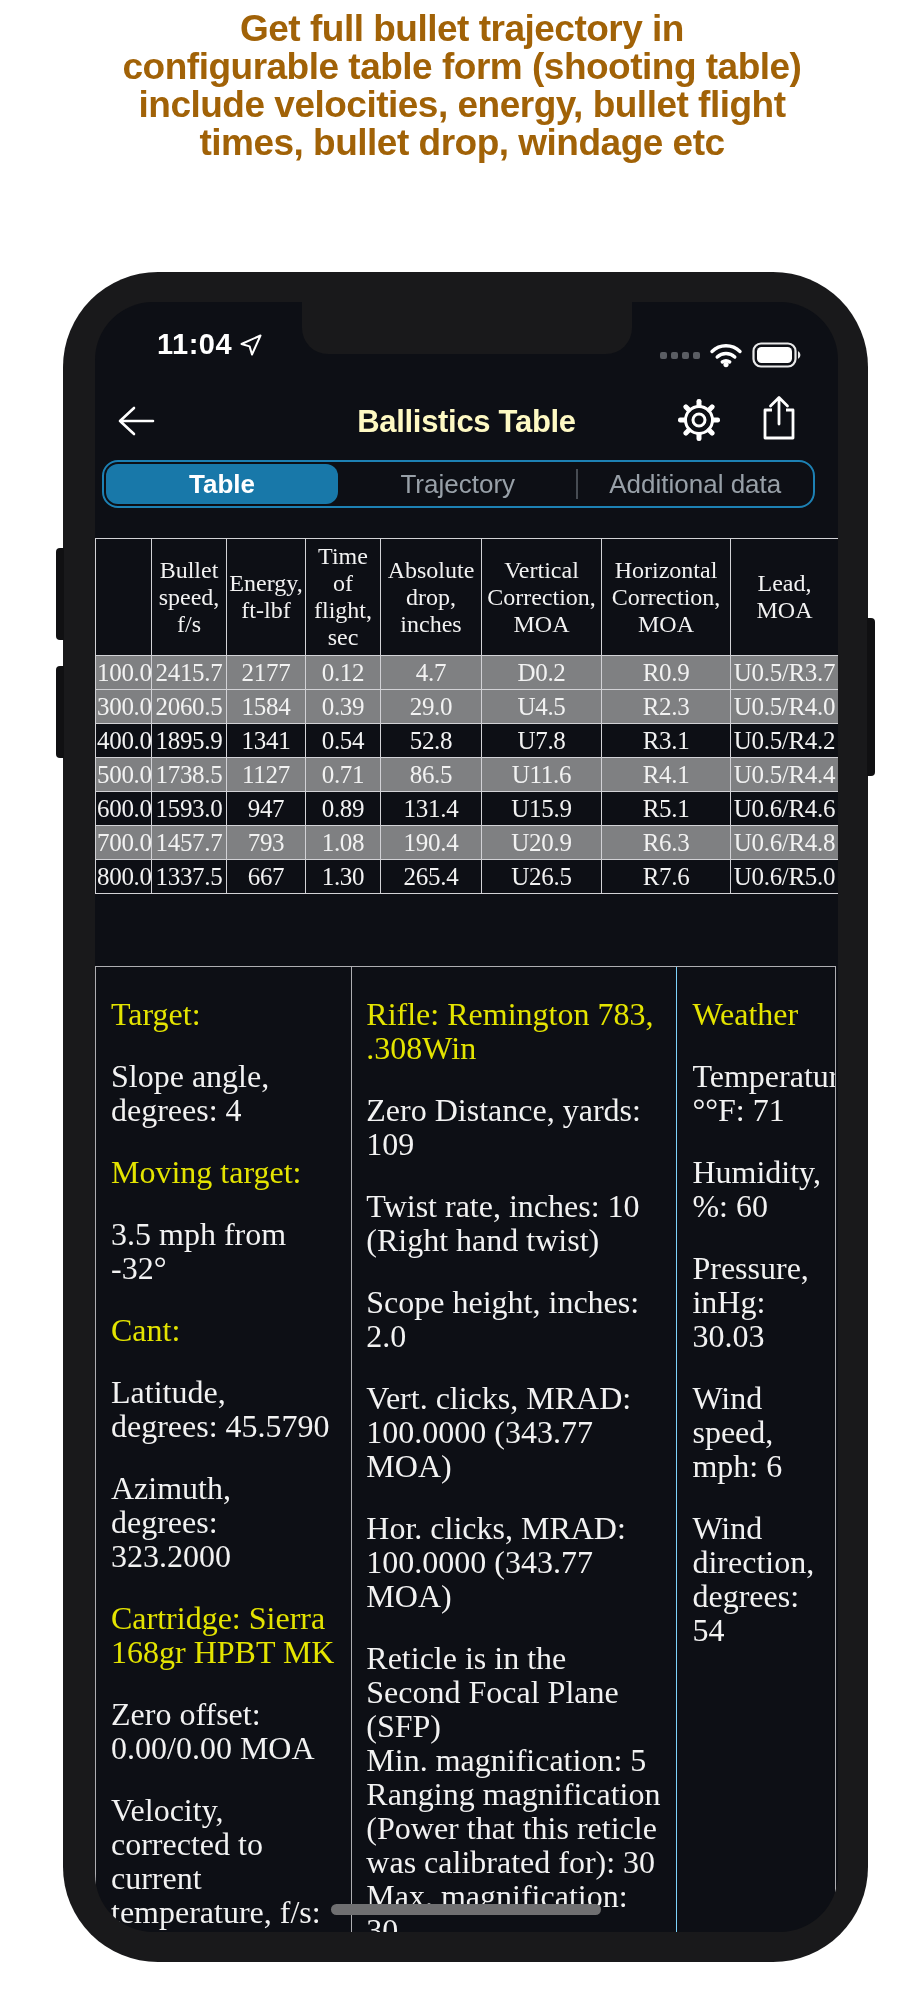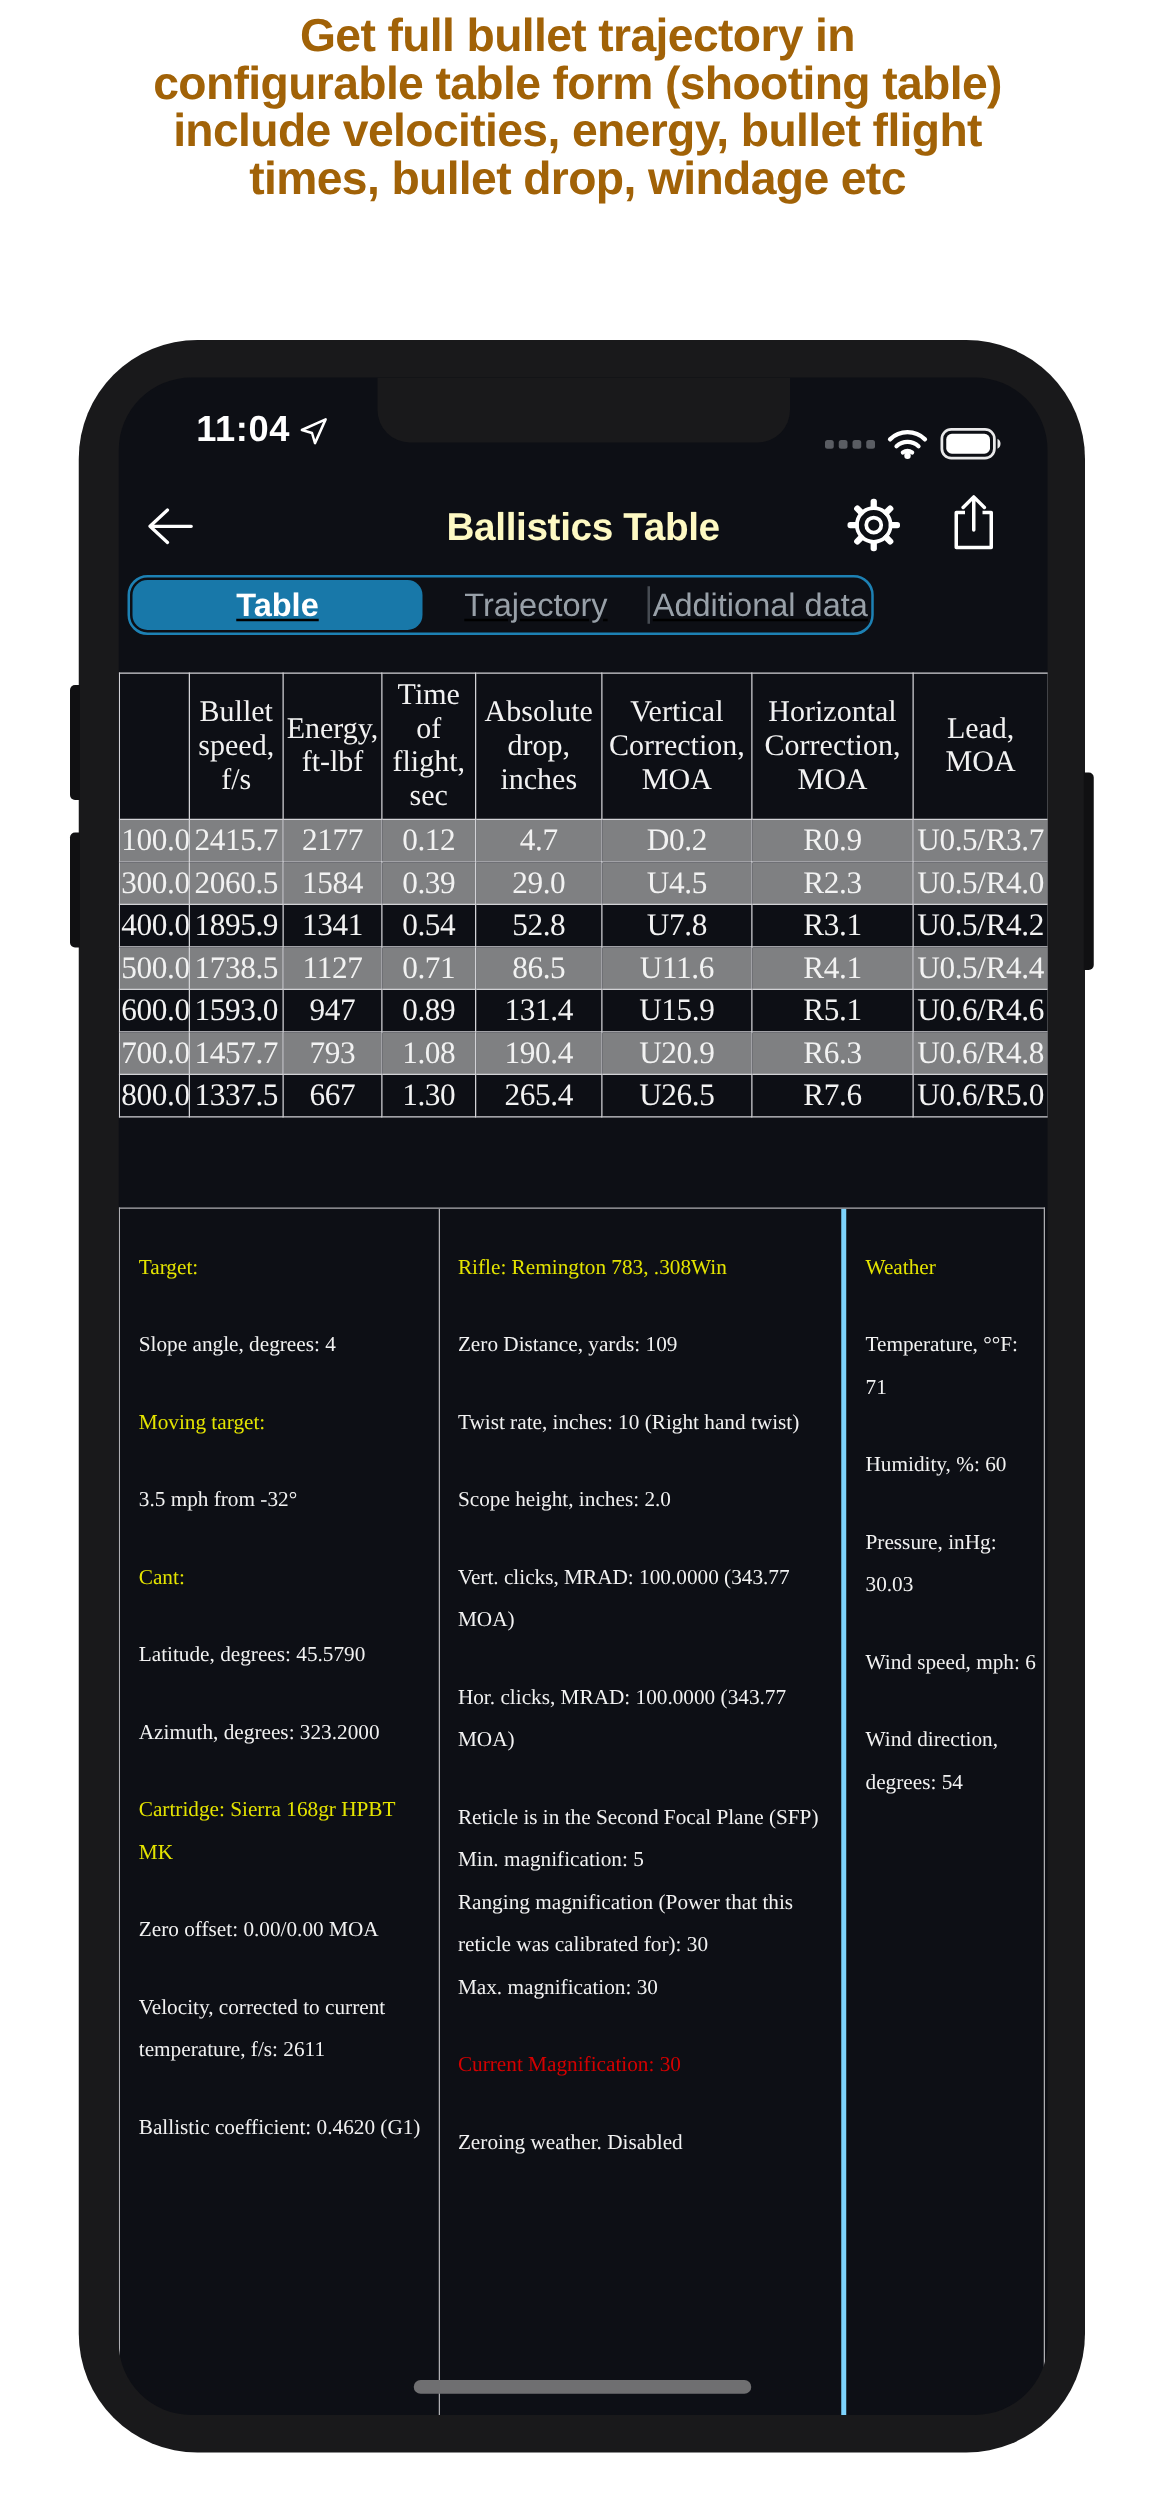--- a/index.html
+++ b/index.html
@@ -26,47 +26,47 @@
   .sb-right{position:absolute;right:36px;top:40px;display:flex;align-items:center;gap:9px;}
   .dots{display:flex;gap:4px;align-items:center;}
   .dot{width:7px;height:7px;border-radius:2px;background:#5a5d63;}
   
   .back{position:absolute;left:18px;top:96px;width:46px;height:46px;}
   .nav-title{position:absolute;left:0;top:102px;width:743px;text-align:center;
              color:#fef9c3;font-size:31px;font-weight:bold;letter-spacing:-0.3px;}
   .gear{position:absolute;left:580px;top:94px;width:48px;height:48px;}
   .share{position:absolute;left:661px;top:91px;width:46px;height:50px;}
   
-  .segbar{position:absolute;left:7px;top:158px;width:597px;height:48px;
+  .segbar{position:absolute;left:7px;top:158px;width:713px;height:48px;
           border:2px solid var(--tab-border,#1d81b4);border-radius:16px;
-          display:flex;align-items:stretch;box-sizing:border-box;background:transparent;text-decoration:underline;}
+          display:flex;align-items:stretch;box-sizing:border-box;background:transparent;}
   .seg{flex:1;display:flex;align-items:center;justify-content:center;
        font-size:26px;color:#98a0a8;position:relative;}
   .seg.sel{background:var(--accent,#1878a9);border-radius:12px;margin:2px;
            color:#fff;font-weight:bold;flex:0 0 232px;}
   .seg-div{width:2px;height:30px;background:#474c53;align-self:center;}
   
   .btable-wrap{position:absolute;left:0px;top:236px;width:743px;}
   table.btable{width:743px;border-collapse:collapse;table-layout:fixed;
                font-family:"Liberation Serif",serif;color:#f2f2f2;padding-left:48px;}
   table.btable th,table.btable td{border:1px solid #d2d2d6;overflow:hidden;}
   table.btable th{height:116px;font-size:24px;line-height:27px;font-weight:normal;
                   text-align:center;vertical-align:middle;padding:0 2px;}
   table.btable td{height:33px;font-size:25px;text-align:center;vertical-align:middle;
                   padding:0 1px;letter-spacing:-0.3px;white-space:nowrap;}
   tr.gray{background:var(--row-gray,#7f8082);margin-left:45px;}
   tr.dark{background:transparent;}
   
   .info{position:absolute;left:0px;top:664px;width:741px;height:966px;
         border:1px solid #aeaeb2;border-bottom:none;box-sizing:border-box;
-        display:flex;font-family:"Liberation Serif",serif;font-size:17px;
+        display:flex;font-family:"Liberation Serif",serif;font-size:32px;
         line-height:34px;color:#f2f2f2;overflow:hidden;}
   .info-col{box-sizing:border-box;overflow:hidden;}
   .col-a{width:257px;border-right:1px solid #aeaeb2;padding:30px 12px 0 15px;}
-  .col-b{width:326px;border-right:4px solid #7dd3fc;padding:30px 10px 0 14px;}
+  .col-b{width:326px;border-right:1px solid #7dd3fc;padding:30px 10px 0 14px;}
   .col-c{width:158px;padding:30px 2px 0 15px;}
   .para{margin:0 0 28px 0;white-space:pre-line;}
   .yellow{color:var(--yellow,#e4e400);}
   .red{color:var(--red,#d40000);}
   .white{color:#f2f2f2;}
   
   .hscroll{position:absolute;left:236px;top:1602px;width:270px;height:11px;
            border-radius:6px;background:#6f6f71;}
   svg{display:block;}
 </style>

